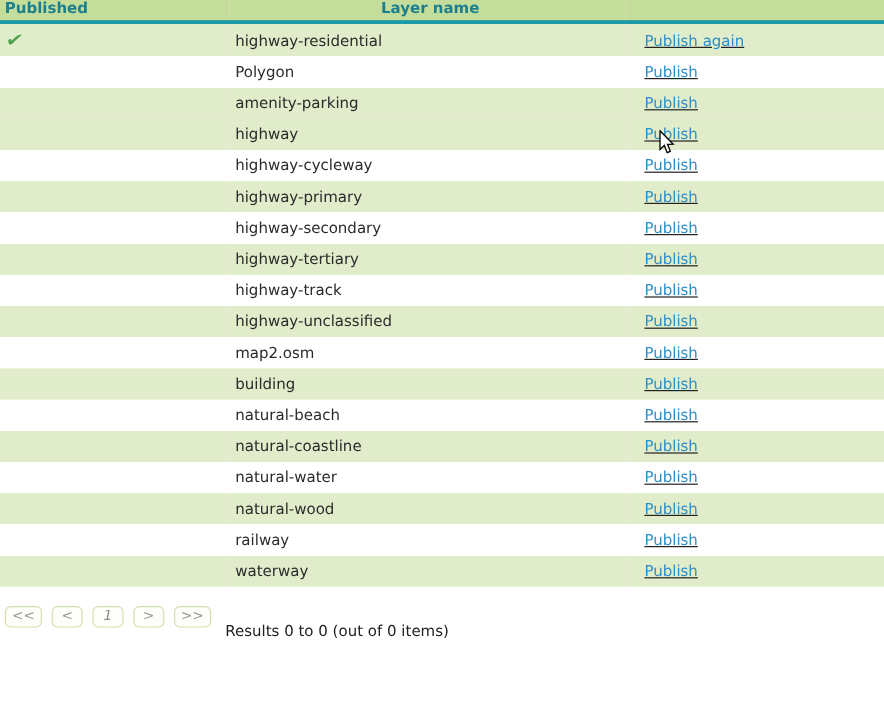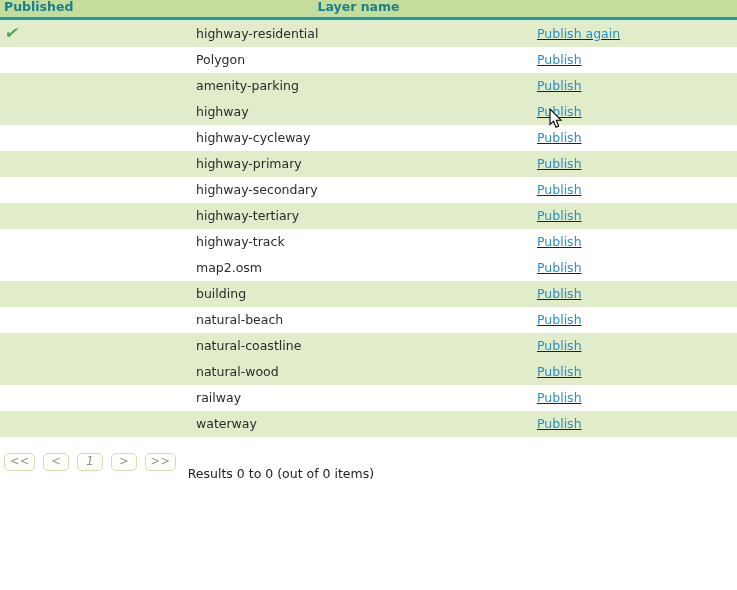--- a/index.html
+++ b/index.html
@@ -183,38 +183,48 @@
       <tr class="odd">
         <td class="cell-published"></td>
         <td class="cell-name">highway-tertiary</td>
         <td class="cell-action"><a href="#" class="publish-link">Publish</a></td>
       </tr>
       <tr class="even">
         <td class="cell-published"></td>
         <td class="cell-name">highway-track</td>
         <td class="cell-action"><a href="#" class="publish-link">Publish</a></td>
       </tr>
+      <tr class="odd">
+        <td class="cell-published"></td>
+        <td class="cell-name">highway-unclassified</td>
+        <td class="cell-action"><a href="#" class="publish-link">Publish</a></td>
+      </tr>
       <tr class="even">
         <td class="cell-published"></td>
         <td class="cell-name">map2.osm</td>
         <td class="cell-action"><a href="#" class="publish-link">Publish</a></td>
       </tr>
       <tr class="odd">
         <td class="cell-published"></td>
         <td class="cell-name">building</td>
         <td class="cell-action"><a href="#" class="publish-link">Publish</a></td>
       </tr>
       <tr class="even">
         <td class="cell-published"></td>
         <td class="cell-name">natural-beach</td>
         <td class="cell-action"><a href="#" class="publish-link">Publish</a></td>
       </tr>
       <tr class="odd">
         <td class="cell-published"></td>
         <td class="cell-name">natural-coastline</td>
+        <td class="cell-action"><a href="#" class="publish-link">Publish</a></td>
+      </tr>
+      <tr class="even">
+        <td class="cell-published"></td>
+        <td class="cell-name">natural-water</td>
         <td class="cell-action"><a href="#" class="publish-link">Publish</a></td>
       </tr>
       <tr class="odd">
         <td class="cell-published"></td>
         <td class="cell-name">natural-wood</td>
         <td class="cell-action"><a href="#" class="publish-link">Publish</a></td>
       </tr>
       <tr class="even">
         <td class="cell-published"></td>
         <td class="cell-name">railway</td>

